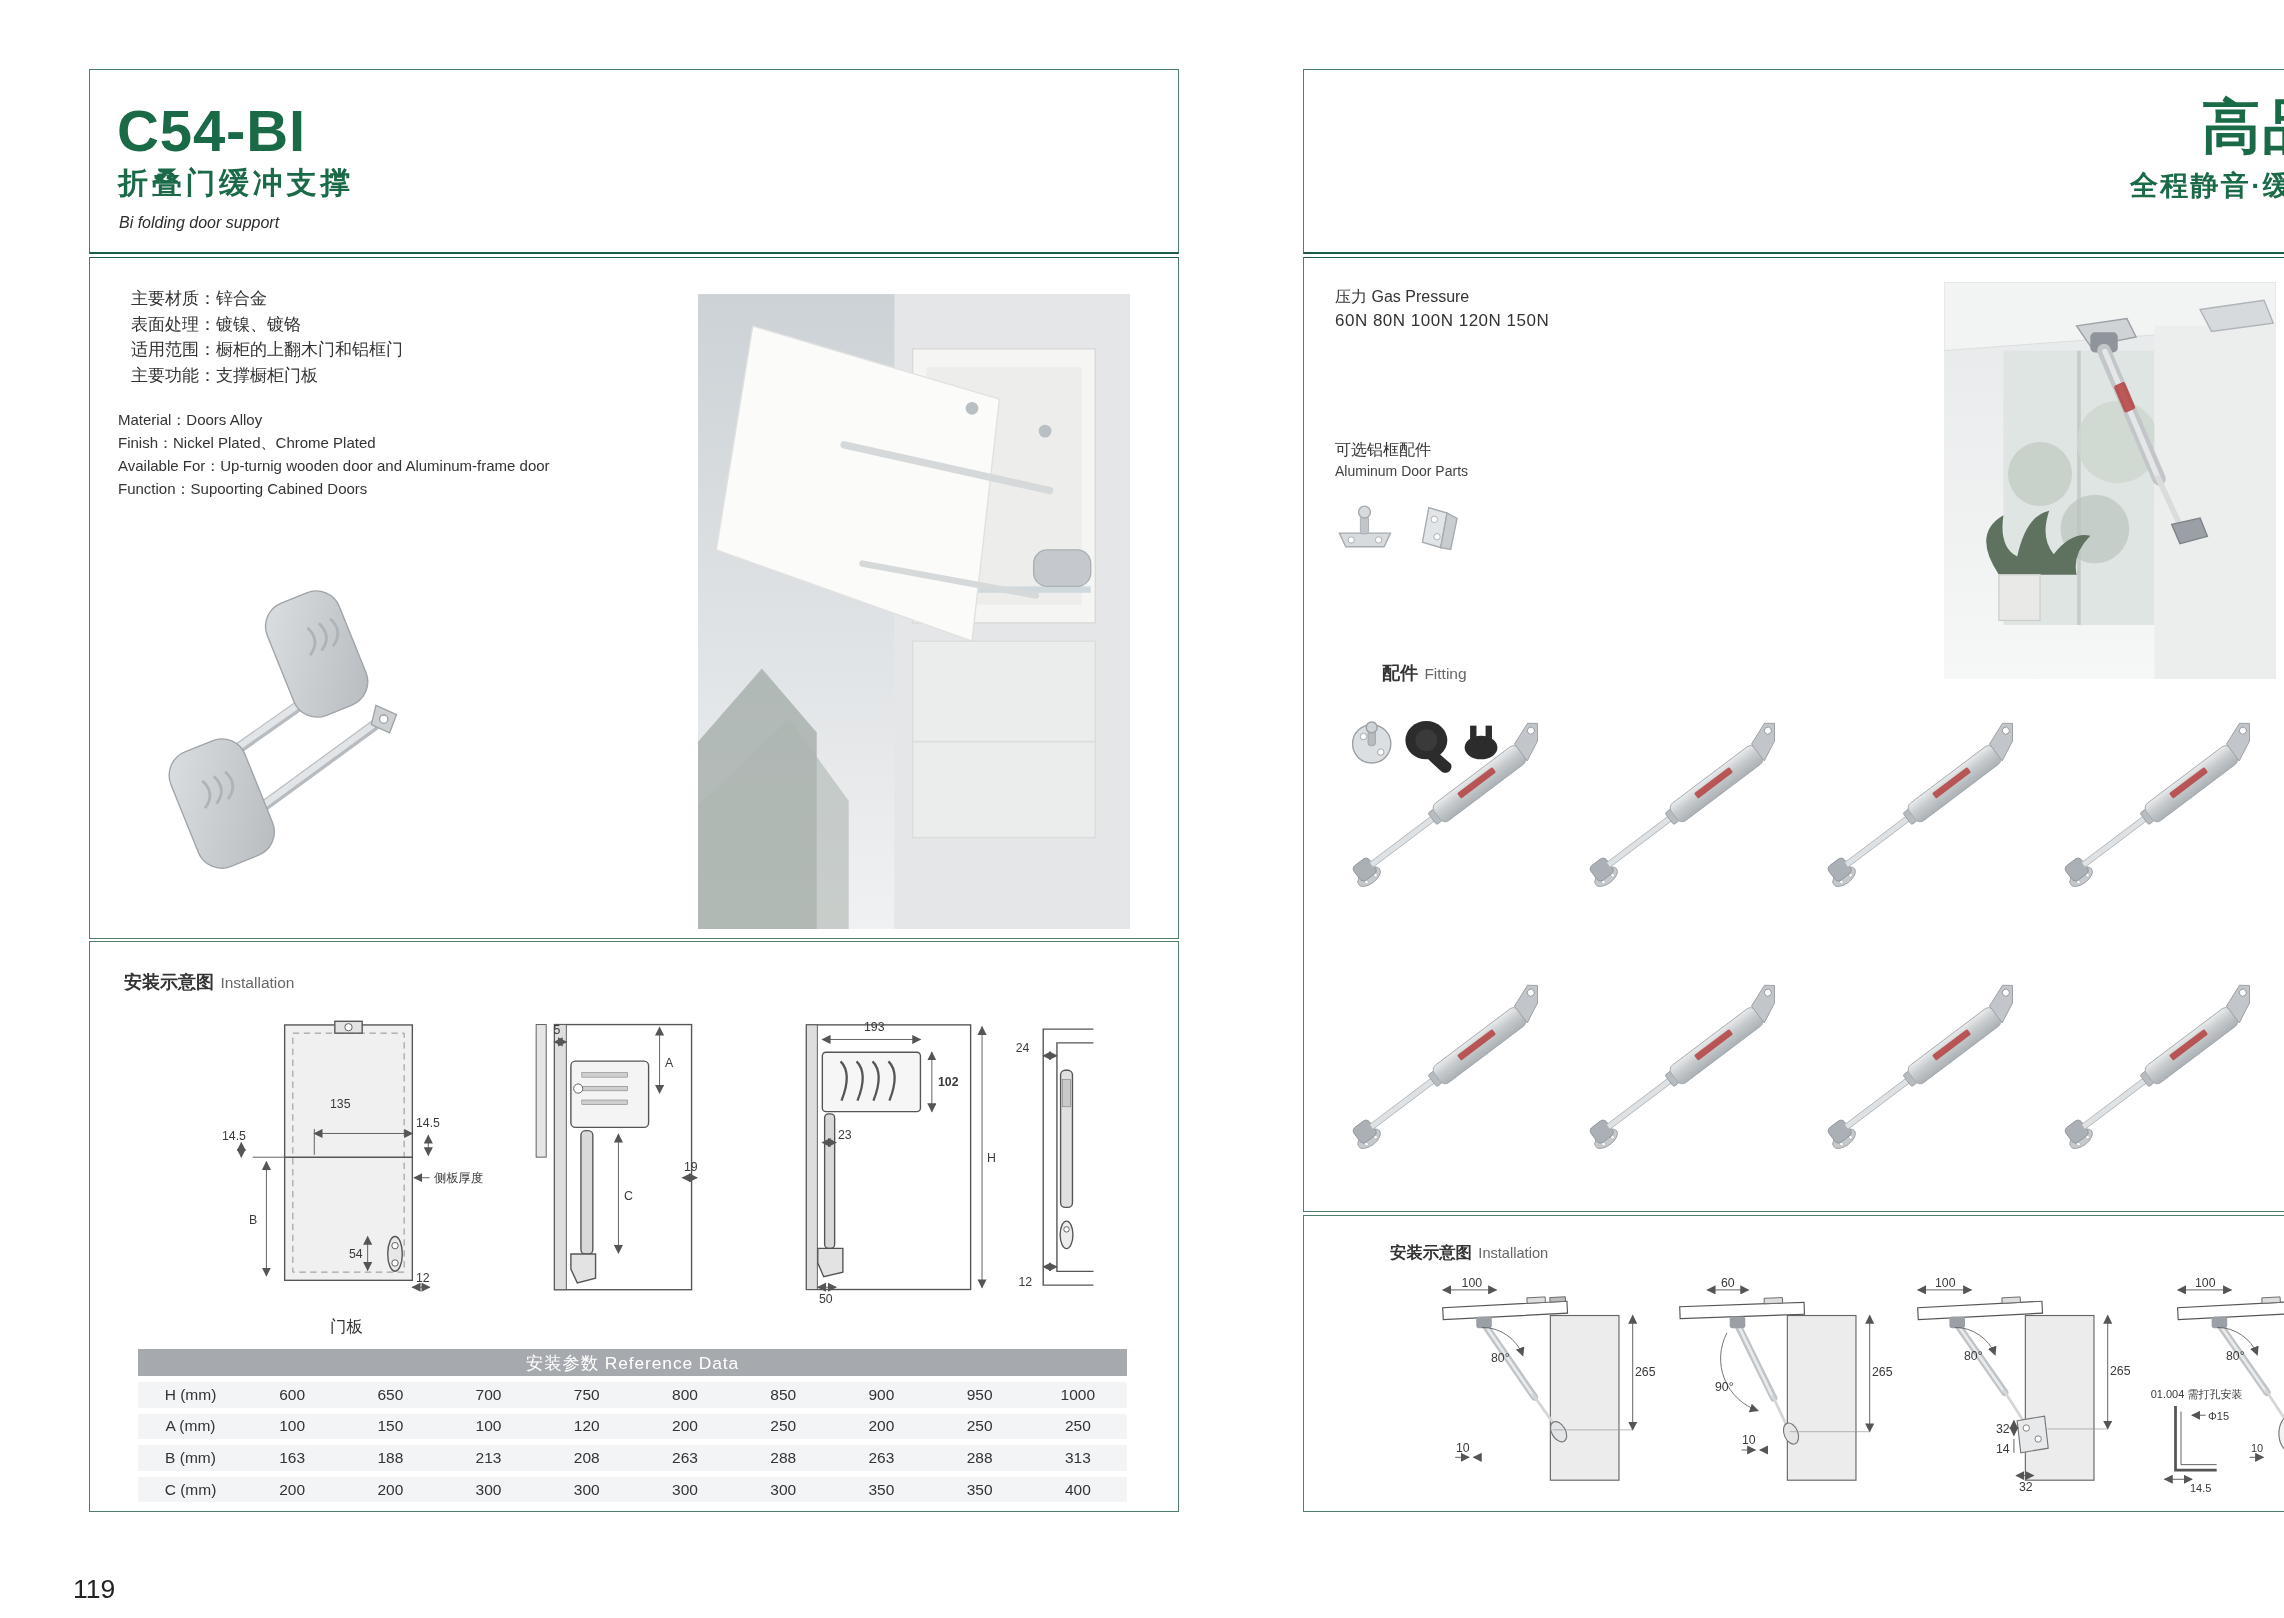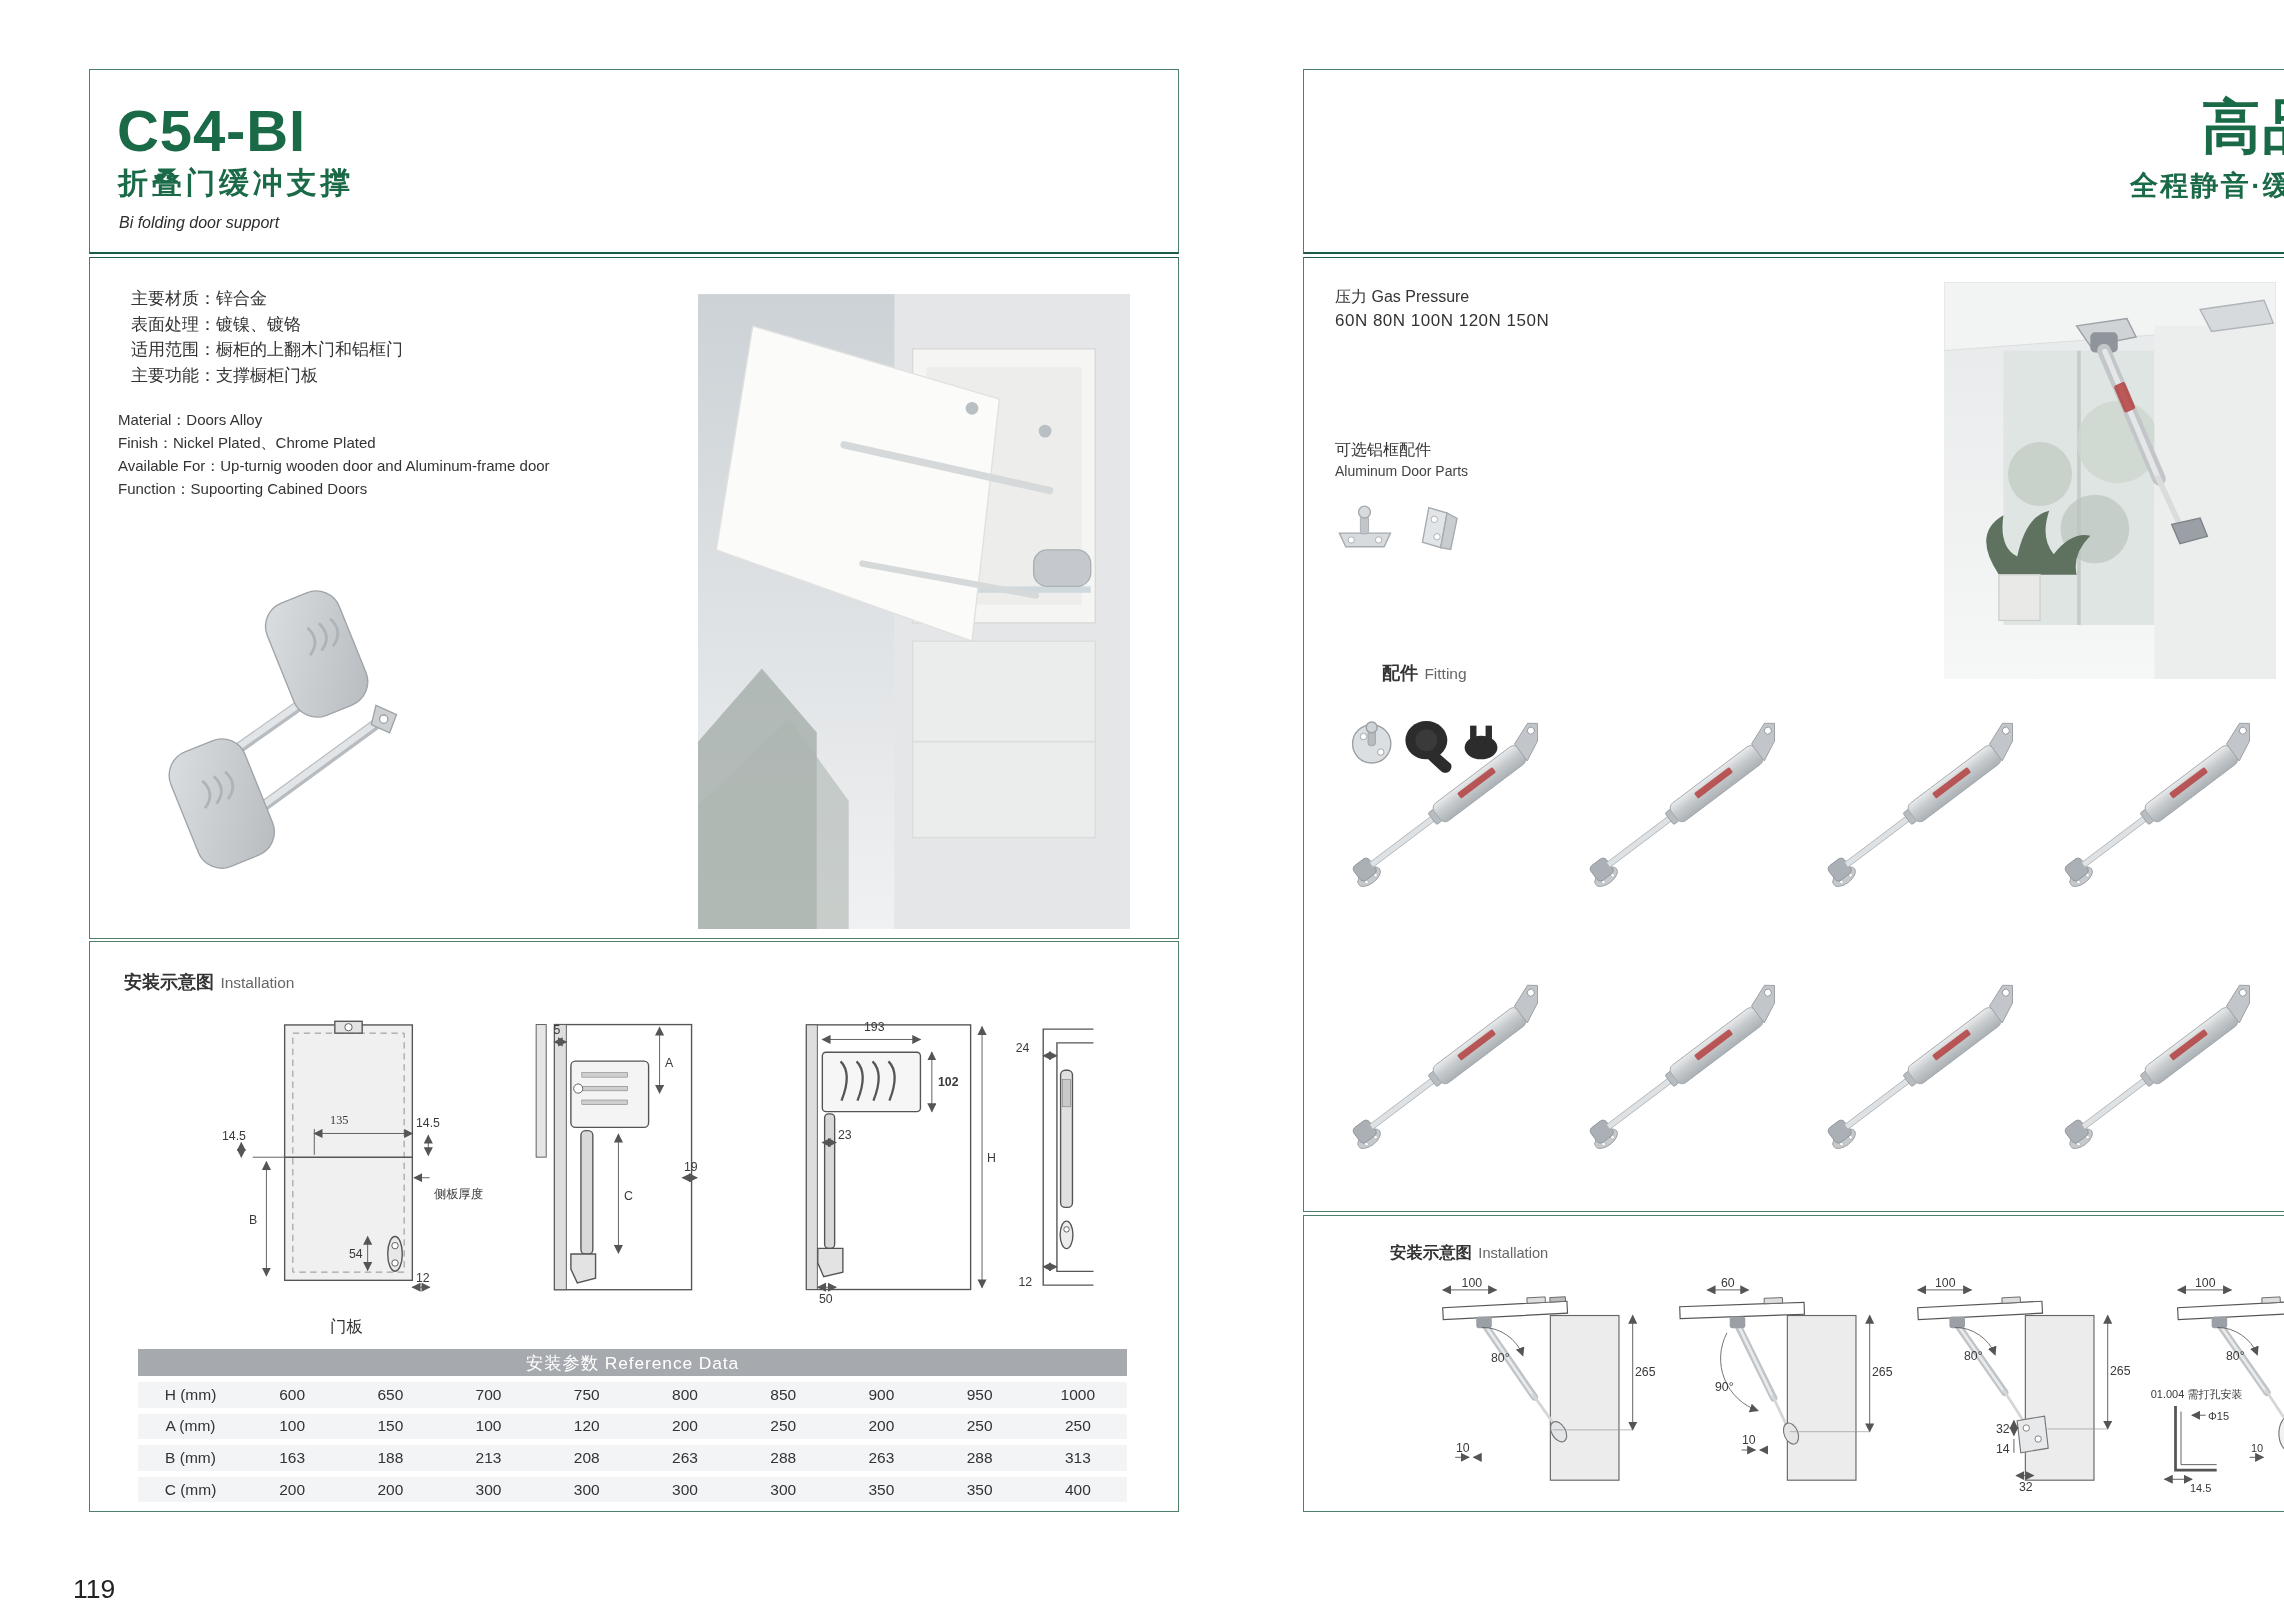--- a/index.html
+++ b/index.html
@@ -159,27 +159,27 @@
           <line x1="150" y1="310" x2="150" y2="560" stroke="#555" stroke-width="2" marker-start="url(#ar)" marker-end="url(#ar)"></line>
           <line x1="120" y1="300" x2="190" y2="300" stroke="#555" stroke-width="2"></line>
           <line x1="95" y1="268" x2="95" y2="300" stroke="#555" stroke-width="2" marker-start="url(#ar)" marker-end="url(#ar)"></line>
           <ellipse cx="432" cy="512" rx="16" ry="38" fill="#e8e8e8" stroke="#555" stroke-width="3"></ellipse>
           <circle cx="432" cy="494" r="7" fill="#fff" stroke="#555" stroke-width="2"></circle>
           <circle cx="432" cy="532" r="7" fill="#fff" stroke="#555" stroke-width="2"></circle>
           <line x1="372" y1="474" x2="372" y2="548" stroke="#555" stroke-width="2" marker-start="url(#ar)" marker-end="url(#ar)"></line>
           <line x1="470" y1="585" x2="508" y2="585" stroke="#555" stroke-width="2" marker-start="url(#ar)" marker-end="url(#ar)"></line>
           <line x1="508" y1="345" x2="474" y2="345" stroke="#555" stroke-width="2" marker-end="url(#ar)"></line>
         </svg>
-        <span class="dim" style="left:132px;top:94px;font-family:Liberation Serif, serif;">135</span>
+        <span class="dim" style="left:132px;top:78px;">135</span>
         <span class="dim" style="left:218px;top:97px;">14.5</span>
         <span class="dim" style="left:24px;top:110px;">14.5</span>
         <span class="dim" style="left:51px;top:194px;">B</span>
         <span class="dim" style="left:151px;top:228px;">54</span>
         <span class="dim" style="left:218px;top:252px;">12</span>
-        <span class="dim" style="left:236px;top:168px;">侧板厚度</span>
+        <span class="dim" style="left:236px;top:152px;">侧板厚度</span>
         <span class="caption" style="left:132px;top:296px;">门板</span>
       </div>
 
       <div class="diagram" style="left:437px;top:78px;width:192px;height:320px;">
         <svg width="192" height="320" viewBox="0 0 420 700">
           <rect x="20" y="10" width="22" height="290" fill="#e6e6e6" stroke="#555" stroke-width="2"></rect>
           <rect x="60" y="10" width="300" height="580" fill="none" stroke="#555" stroke-width="3"></rect>
           <rect x="60" y="10" width="26" height="580" fill="#dedede" stroke="#555" stroke-width="2"></rect>
           <rect x="96" y="90" width="170" height="145" rx="10" fill="#f4f4f4" stroke="#555" stroke-width="3"></rect>
           <rect x="120" y="115" width="100" height="10" fill="#cfcfcf" stroke="#666"></rect>

